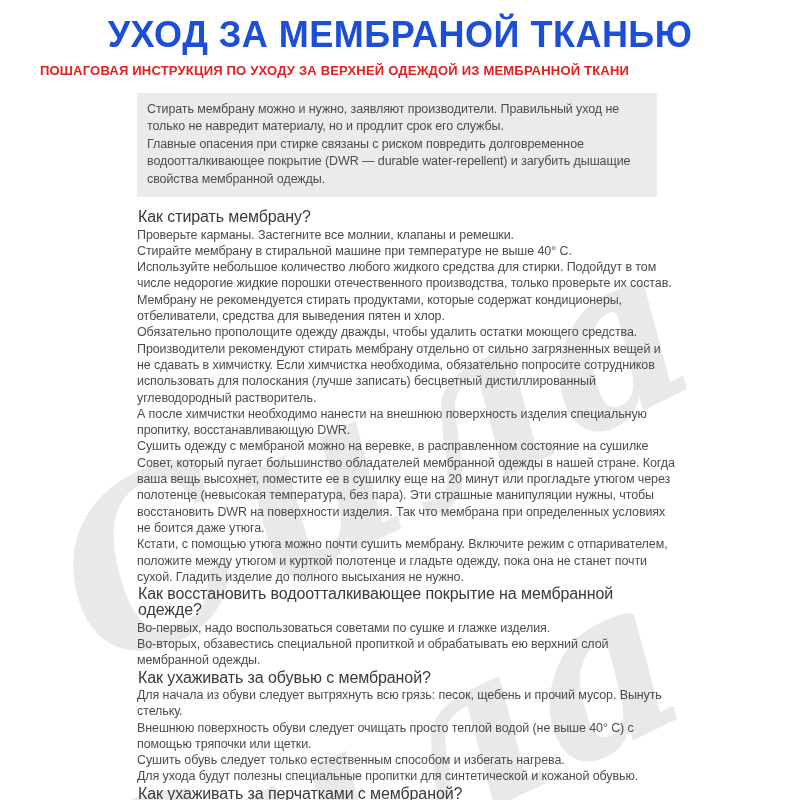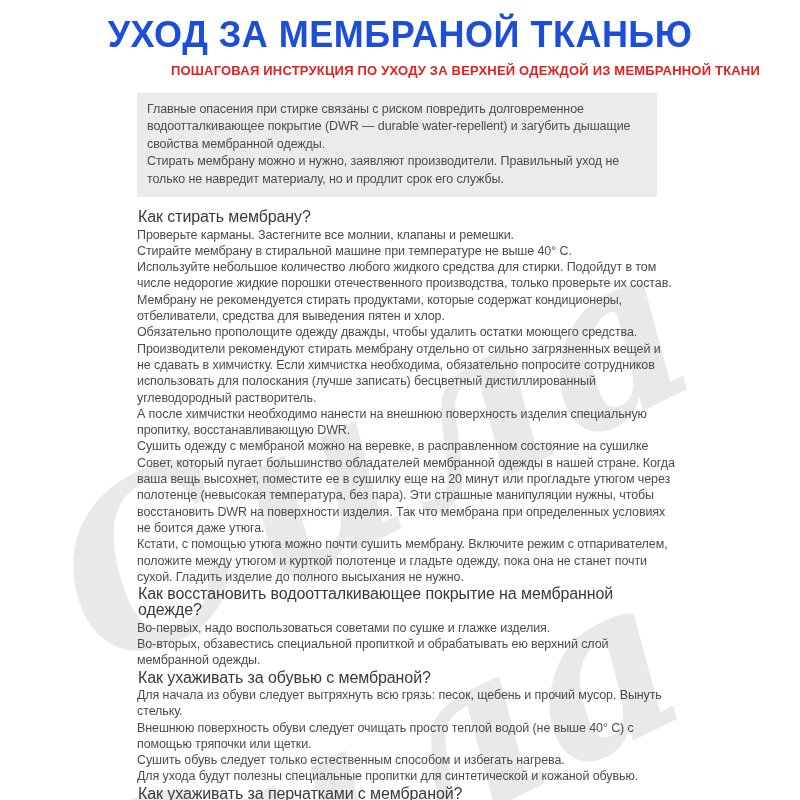--- a/index.html
+++ b/index.html
@@ -36,21 +36,21 @@
     margin: 16px 30px 0;
     text-align: center;
     color: #1d4ed8;
     font-size: 36px;
     font-weight: bold;
     letter-spacing: 0.5px;
     line-height: 1.05;
   }
   .subtitle {
     margin: 9px 40px 0;
-    text-align: right;
+    text-align: left;
     color: #e3201f;
     font-size: 13px;
     font-weight: bold;
     letter-spacing: 0.2px;
   }
   .intro-box {
     margin: 15px 0 0 137px;
     width: 520px;
     box-sizing: border-box;
     background: #ebebeb;
@@ -85,22 +85,22 @@
 
   <div class="wm wm1">Сила</div>
   <div class="wm wm2">Сила</div>
 
   <div class="content">
 
     <div class="title">УХОД ЗА МЕМБРАНОЙ ТКАНЬЮ</div>
     <div class="subtitle">ПОШАГОВАЯ ИНСТРУКЦИЯ ПО УХОДУ ЗА ВЕРХНЕЙ ОДЕЖДОЙ ИЗ МЕМБРАННОЙ ТКАНИ</div>
 
     <div class="intro-box">
+      <p>Стирать мембрану можно и нужно, заявляют производители. Правильный уход не только не навредит материалу, но и продлит срок его службы.</p>
       <p>Главные опасения при стирке связаны с риском повредить долговременное водоотталкивающее покрытие (DWR — durable water-repellent) и загубить дышащие свойства мембранной одежды.</p>
-      <p>Стирать мембрану можно и нужно, заявляют производители. Правильный уход не только не навредит материалу, но и продлит срок его службы.</p>
     </div>
 
     <div class="bodytext">
 
       <h2>Как стирать мембрану?</h2>
       <p>Проверьте карманы. Застегните все молнии, клапаны и ремешки.</p>
       <p>Стирайте мембрану в стиральной машине при температуре не выше 40° C.</p>
       <p>Используйте небольшое количество любого жидкого средства для стирки. Подойдут в том числе недорогие жидкие порошки отечественного производства, только проверьте их состав. Мембрану не рекомендуется стирать продуктами, которые содержат кондиционеры, отбеливатели, средства для выведения пятен и хлор.</p>
       <p>Обязательно прополощите одежду дважды, чтобы удалить остатки моющего средства.</p>
       <p>Производители рекомендуют стирать мембрану отдельно от сильно загрязненных вещей и не сдавать в химчистку. Если химчистка необходима, обязательно попросите сотрудников использовать для полоскания (лучше записать) бесцветный дистиллированный углеводородный растворитель.</p>

